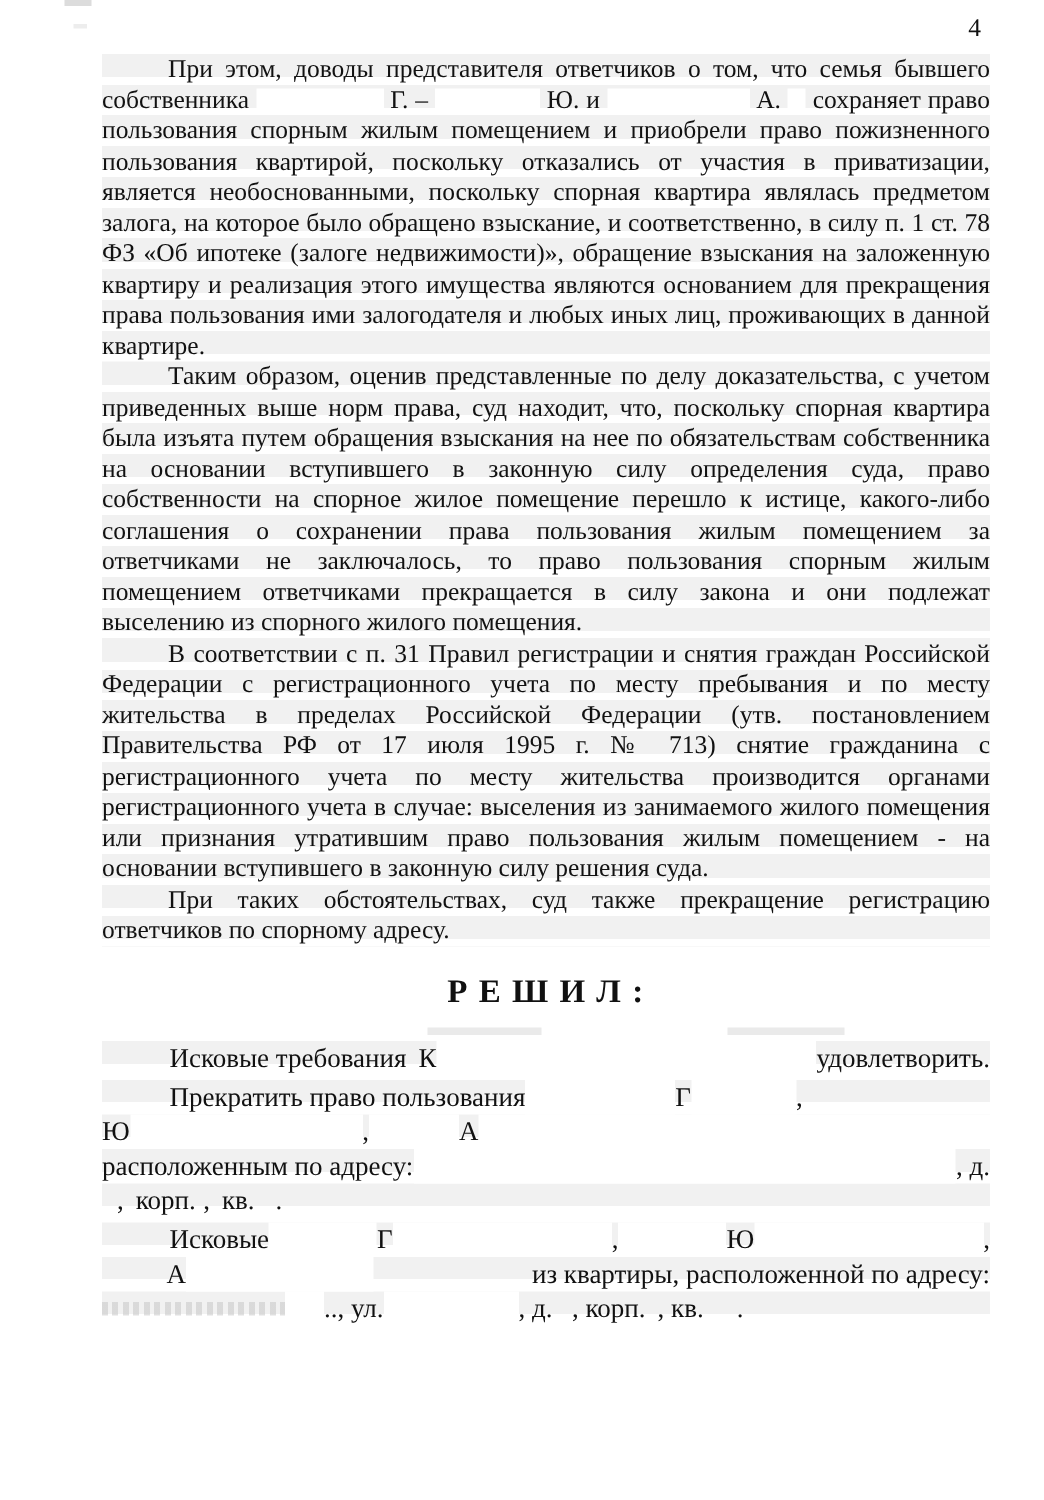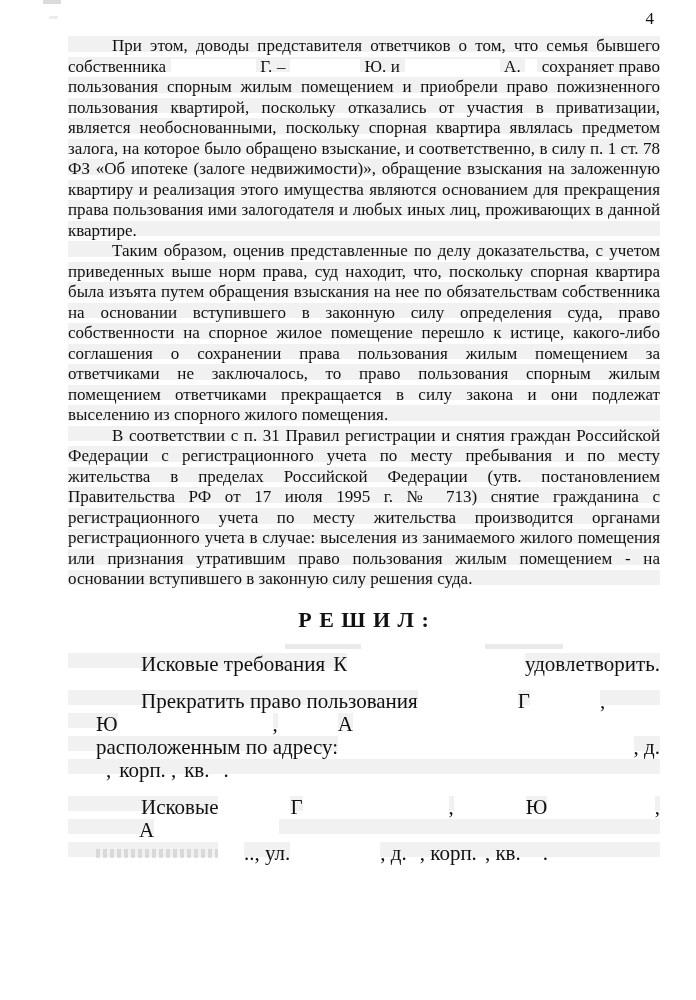--- a/index.html
+++ b/index.html
@@ -18,37 +18,36 @@
     background:repeating-linear-gradient(to bottom,#f1f1f1 0 15.5px,#ffffff 15.5px 20.5px);
   }
   p.no-indent{text-indent:0;}
   .gap{display:inline-block;background:#ffffff;height:17px;vertical-align:-4px;}
   .g85{width:85px}.g70{width:70px}.g95{width:95px}.g12{width:12px}
   .heading{
     margin:18px 0 22px 0;text-align:center;font-weight:bold;font-size:22px;
     letter-spacing:1px;line-height:23px;
   }
   .rline{
-    display:flex;align-items:baseline;font-size:21px;line-height:23px;
+    display:flex;align-items:baseline;font-size:18px;line-height:23px;
     background:linear-gradient(to bottom,#f1f1f1 0,#f1f1f1 15px,rgba(0,0,0,0) 15px);
     white-space:nowrap;
-    padding-left:28px;
   }
   .sp{flex:0 0 auto;align-self:stretch;}
   .wsp{flex:0 0 auto;align-self:stretch;background:#ffffff;}
   .grow{flex:1 1 auto;align-self:stretch;background:#ffffff;}
   .push{margin-left:auto;}
   .w10{width:10px}.w8{width:8px}.w5{width:5px}.w13{width:13px}.w14{width:14px}
   .w22{width:22px}.w26{width:26px}.w45{width:45px}.w43{width:43px}.w60{width:60px}
   .w70{width:70px}.w72{width:72px}.w90{width:90px}.w100{width:100px}.w125{width:125px}
   .w146{width:146px}.w155{width:155px}
   .claims{margin-top:0;position:relative;}
   .claims::before{content:"";position:absolute;top:-9px;left:217px;width:76px;height:5px;background:#eaeaea;}
   .claims::after{content:"";position:absolute;top:-9px;left:417px;width:78px;height:5px;background:#eaeaea;}
-  .block{margin-top:14px;}
+  .block{margin-top:3px;}
   .erased{
     flex:0 0 auto;align-self:center;width:122px;height:9px;opacity:.55;
     background-image:repeating-linear-gradient(90deg,#c6c6c6 0 4px,rgba(0,0,0,0) 4px 7px);
   }
 </style>
 </head>
 <body>
 
 <div class="artifact-a"></div>
 <div class="artifact-b"></div>
@@ -67,20 +66,21 @@
     <span class="gap g95"></span>
     <span>А.</span>
     <span class="gap g12"></span>
     <span>сохраняет право пользования спорным жилым помещением и приобрели право пожизненного пользования квартирой, поскольку отказались от участия в приватизации, является необоснованными, поскольку спорная квартира являлась предметом залога, на которое было обращено взыскание, и соответственно, в силу п. 1 ст. 78 ФЗ «Об ипотеке (залоге недвижимости)», обращение взыскания на заложенную квартиру и реализация этого имущества являются основанием для прекращения права пользования ими залогодателя и любых иных лиц, проживающих в данной квартире.</span>
   </p>
 
   <p class="body-par">Таким образом, оценив представленные по делу доказательства, с учетом приведенных выше норм права, суд находит, что, поскольку спорная квартира была изъята путем обращения взыскания на нее по обязательствам собственника на основании вступившего в законную силу определения суда, право собственности на спорное жилое помещение перешло к истице, какого-либо соглашения о сохранении права пользования жилым помещением за ответчиками не заключалось, то право пользования спорным жилым помещением ответчиками прекращается в силу закона и они подлежат выселению из спорного жилого помещения.</p>
 
   <p class="body-par">В соответствии с п. 31 Правил регистрации и снятия граждан Российской Федерации с регистрационного учета по месту пребывания и по месту жительства в пределах Российской Федерации (утв. постановлением Правительства РФ от 17 июля 1995 г. № 713) снятие гражданина с регистрационного учета по месту жительства производится органами регистрационного учета в случае: выселения из занимаемого жилого помещения или признания утратившим право пользования жилым помещением - на основании вступившего в законную силу решения суда.</p>
 
+  <p class="body-par">При таких обстоятельствах, суд также прекращение регистрацию ответчиков по спорному адресу.</p>
 
 
   <div class="heading">Р Е Ш И Л :</div>
 
   <div class="rline claims">
     <span class="sp w45"></span>
     <span>Исковые требования</span>
     <span class="sp w8"></span>
     <span>К</span>
     <span class="grow"></span>
@@ -133,20 +133,21 @@
       <span>,</span>
       <span class="wsp w72"></span>
       <span>Ю</span>
       <span class="grow"></span>
       <span>,</span>
     </div>
     <div class="rline">
       <span class="sp w43"></span>
       <span>А</span>
       <span class="wsp w125"></span>
+      <span class="push">из квартиры, расположенной по адресу:</span>
     </div>
     <div class="rline">
       <span class="erased"></span>
       <span class="wsp w26"></span>
       <span>.., ул.</span>
       <span class="wsp w90"></span>
       <span>, д.</span>
       <span class="sp w13"></span>
       <span>, корп.</span>
       <span class="sp w8"></span>

